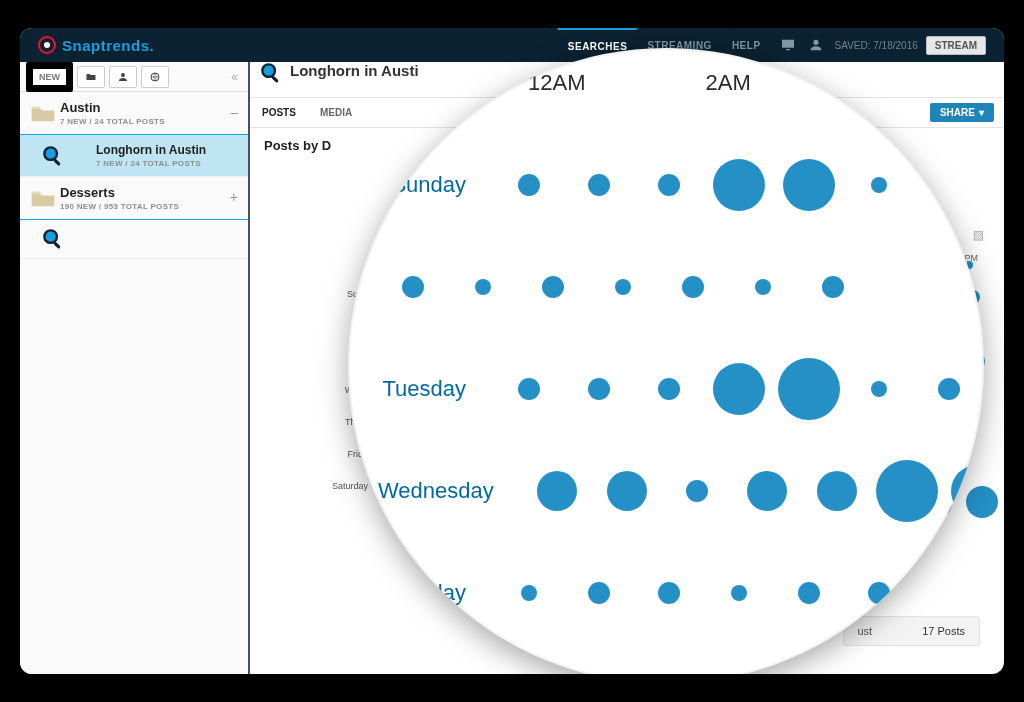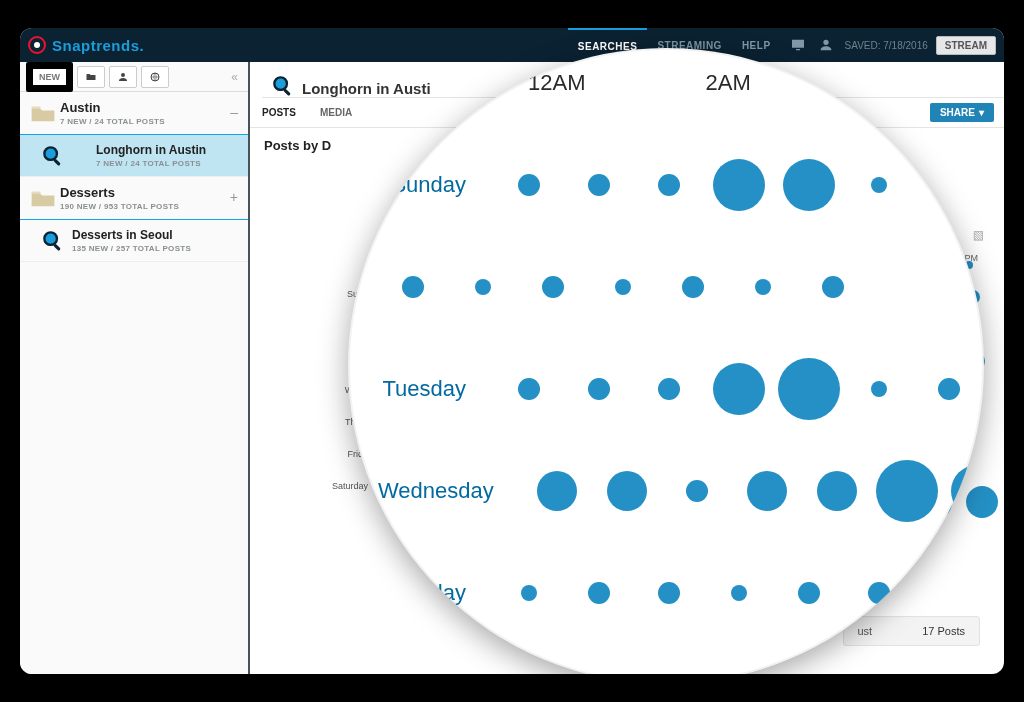--- a/index.html
+++ b/index.html
@@ -13,21 +13,21 @@
     border-radius: 12px;
     overflow: hidden;
     box-shadow: 0 20px 50px rgba(0,0,0,.6);
   }
 
   
   .topbar {
     height: 34px; background: #0b2232;
     display: flex; align-items: center;
     color: #fff; font-size: 12px;
-    padding: 0 8px;
+    padding: 0 18px;
     text-align: center;
   }
   .brand { display:flex; align-items:center; gap:6px; color:#1a9edb; font-weight:700; font-size:15px; letter-spacing:.5px;}
   .brand-icon { width:18px; height:18px; border-radius:50%; border:2px solid #e13; display:flex; align-items:center; justify-content:center;}
   .brand-icon i{width:6px;height:6px;border-radius:50%;background:#fff;}
   .topbar .spacer{flex:1;}
   .toplink{padding:0 10px; height:34px; display:flex;align-items:center; color:#7f97a6; font-weight:700; font-size:10px; letter-spacing:.5px;}
   .toplink.active{color:#fff; border-top:2px solid #1a9edb; padding-top:0;}
   .saved{color:#6e828e; font-size:10px; padding:0 8px;}
   .stream-btn{background:#e6e7e8;color:#555;border:1px solid #bbb;border-radius:2px;font-size:10px;font-weight:700;padding:3px 8px;}
@@ -52,21 +52,21 @@
   .sb-group .plusminus{position:absolute;right:10px;top:12px;color:#999;font-size:14px;}
 
   .sb-item { padding:8px 10px 8px 22px; display:flex; gap:8px; align-items:center; border-bottom:1px solid #eee;}
   .sb-item .mg svg{width:22px;height:22px;}
   .sb-item .title{font-size:12px;font-weight:800;color:#222;}
   .sb-item .sub{font-size:8px;font-weight:700;letter-spacing:.3px;color:#8a8f92;margin-top:2px;}
   .sb-item.active{background:#bfe5f2;gap:32px;}
 
   
   .main{flex:1; display:flex; flex-direction:column;}
-  .main-header{height:36px; display:flex; align-items:flex-end; gap:8px; padding:0 10px; border-bottom:1px solid #e4e4e4;margin-left:12px;}
+  .main-header{height:36px; display:flex; align-items:flex-start; gap:8px; padding:0 10px; border-bottom:1px solid #e4e4e4;}
   .main-header .mg svg{width:22px;height:22px;}
   .main-header .title{font-size:15px;font-weight:800;color:#333;}
   .filterbar{height:30px;background:#f4efd9;border-bottom:1px solid #e0d9b8;display:flex;align-items:center;padding:0 6px;gap:6px;}
   .filterbar .lbl{font-size:10px;font-weight:800;color:#6b6a52;padding:0 6px;}
   .filterbar .kw{flex:0 0 58px;height:20px;border:1px solid #d6cfa9;background:#fffef7;border-radius:2px;font-size:10px;color:#aaa;padding:0 6px;display:flex;align-items:center;}
   .filterbar .right{margin-left:auto;display:flex;gap:4px;align-items:center;}
   .sqbtn{width:20px;height:20px;border:1px solid #c8c19a;border-radius:2px;display:flex;align-items:center;justify-content:center;font-size:11px;color:#555;}
   .sqbtn.dark{background:#2c3e50;color:#fff;border-color:#2c3e50;}
   .tabrow{height:30px;display:flex;align-items:center;border-bottom:1px solid #e4e4e4;}
   .tabrow .tab{font-size:10px;font-weight:800;color:#666;padding:0 12px;height:30px;display:flex;align-items:center;}
@@ -209,24 +209,20 @@
         <div class="plusminus">+</div>
       </div>
       <div class="sb-item">
         <span class="mg">
             <svg viewBox="0 0 28 28">
               <circle cx="11" cy="11" r="8" fill="#1a9edb"></circle>
               <circle cx="11" cy="11" r="8" fill="none" stroke="#0b2232" stroke-width="3"></circle>
               <rect x="17" y="17" width="10" height="4" rx="2" transform="rotate(45 17 17)" fill="#0b2232"></rect>
             </svg>
           </span>
-        <div>
-          <div class="title">Desserts in Seoul</div>
-          <div class="sub">135 NEW / 257 TOTAL POSTS</div>
-        </div>
       </div>
     </div>
 
     <div class="main">
       <div class="main-header">
         <span class="mg">
             <svg viewBox="0 0 28 28">
               <circle cx="11" cy="11" r="8" fill="#1a9edb"></circle>
               <circle cx="11" cy="11" r="8" fill="none" stroke="#0b2232" stroke-width="3"></circle>
               <rect x="17" y="17" width="10" height="4" rx="2" transform="rotate(45 17 17)" fill="#0b2232"></rect>

